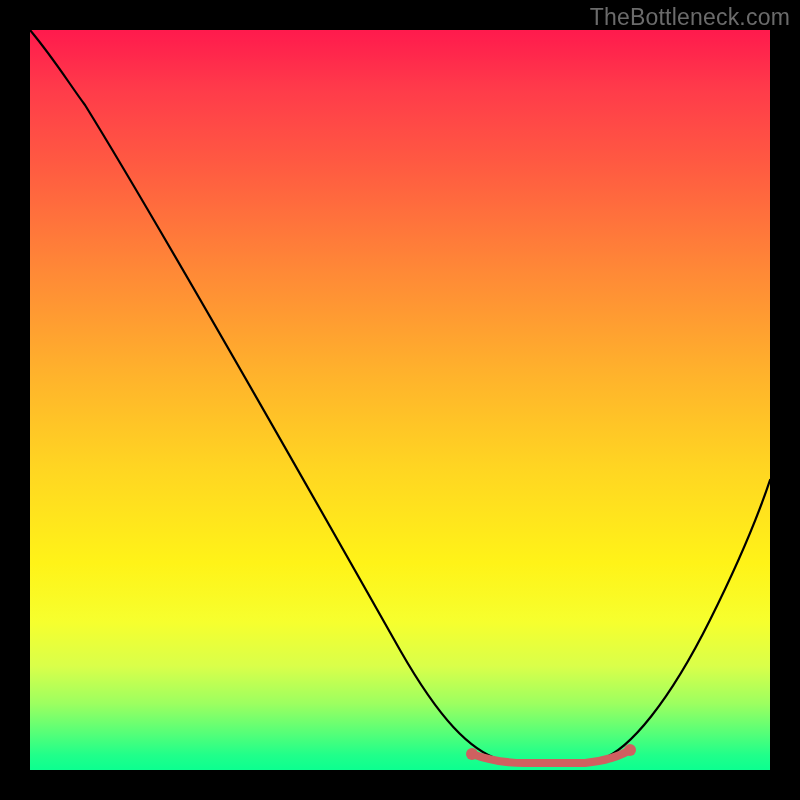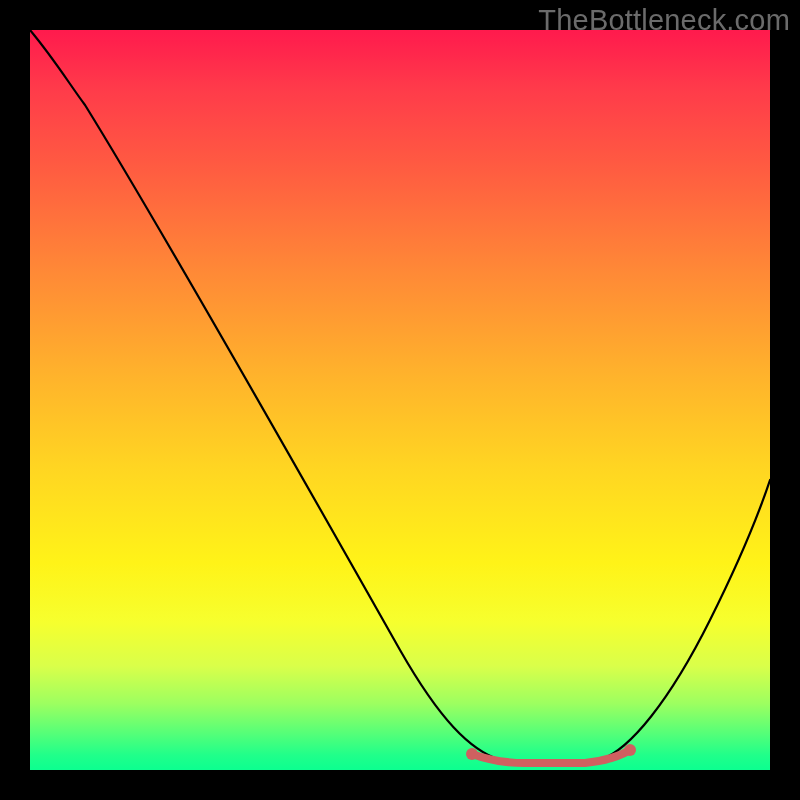--- a/index.html
+++ b/index.html
@@ -8,21 +8,21 @@
     position: relative;
     width: 800px;
     height: 800px;
     background: #000;
   }
   .watermark {
     position: absolute;
     top: 4px;
     right: 10px;
     font-family: Arial, sans-serif;
-    font-size: 29px;
+    font-size: 23px;
     font-weight: 500;
     color: #6b6b6b;
     letter-spacing: 0.2px;
     z-index: 5;
   }
   .plot {
     position: absolute;
     left: 30px;
     top: 30px;
     width: 740px;

